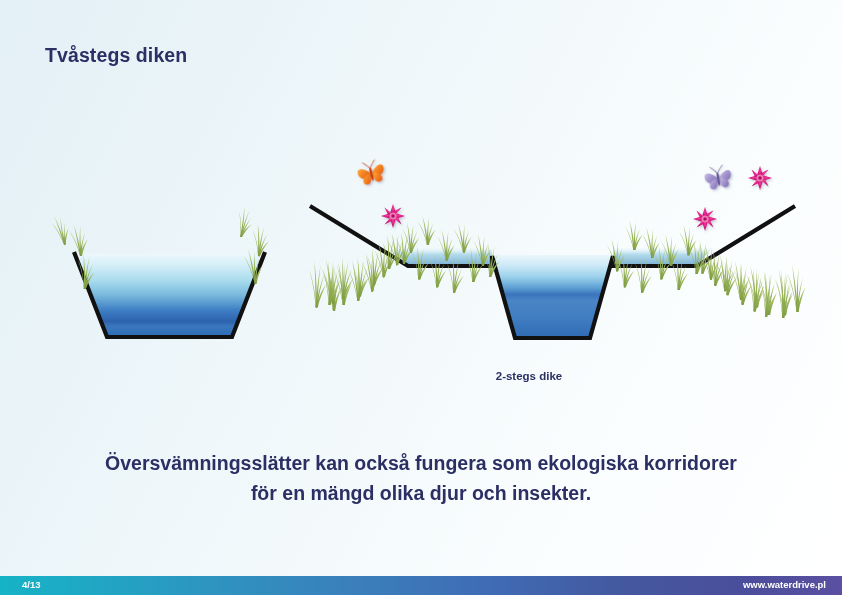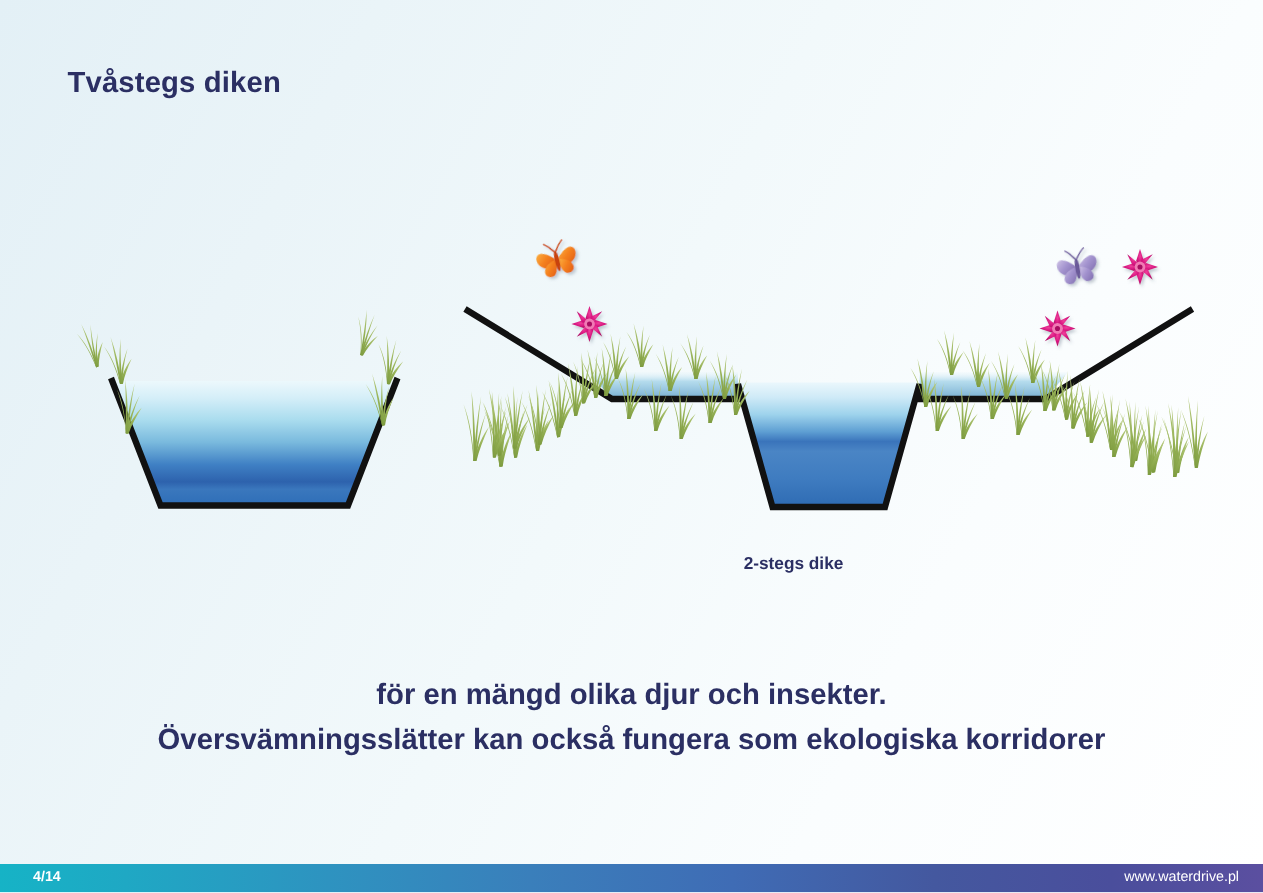--- a/index.html
+++ b/index.html
@@ -82,21 +82,21 @@
     top: 3px;
     font-size: 9.5px;
     font-weight: bold;
     color: #ffffff;
   }
   #footer-url {
     position: absolute;
     right: 16px;
     top: 3px;
     font-size: 9.5px;
-    font-weight: normal;
+    font-weight: bold;
     color: #ffffff;
   }
 </style>
 </head>
 <body>
 
 <div id="slide">
 
   <div id="title">Tvåstegs diken</div>
 
@@ -311,22 +311,22 @@
         <ellipse cx="0" cy="2" rx="1.5" ry="7" fill="#6b5a99"></ellipse>
         <path d="M-0.6,-4.5 C-3,-8 -5,-10 -6.5,-11" stroke="#6b5a99" stroke-width="0.9" fill="none"></path>
         <path d="M0.6,-4.5 C3,-8 5,-10 6.5,-11" stroke="#6b5a99" stroke-width="0.9" fill="none"></path>
       </g>
     </g>
   </svg>
 
   <div class="ditch-label" id="label-right">2-stegs dike</div>
 
   <div id="caption">
+    <div>Översvämningsslätter kan också fungera som ekologiska korridorer</div>
     <div>för en mängd olika djur och insekter.</div>
-    <div>Översvämningsslätter kan också fungera som ekologiska korridorer</div>
   </div>
 
   <div id="footer">
-    <span id="footer-page">4/14</span>
+    <span id="footer-page">4/13</span>
     <span id="footer-url">www.waterdrive.pl</span>
   </div>
 
 </div>
 
 </body></html>

